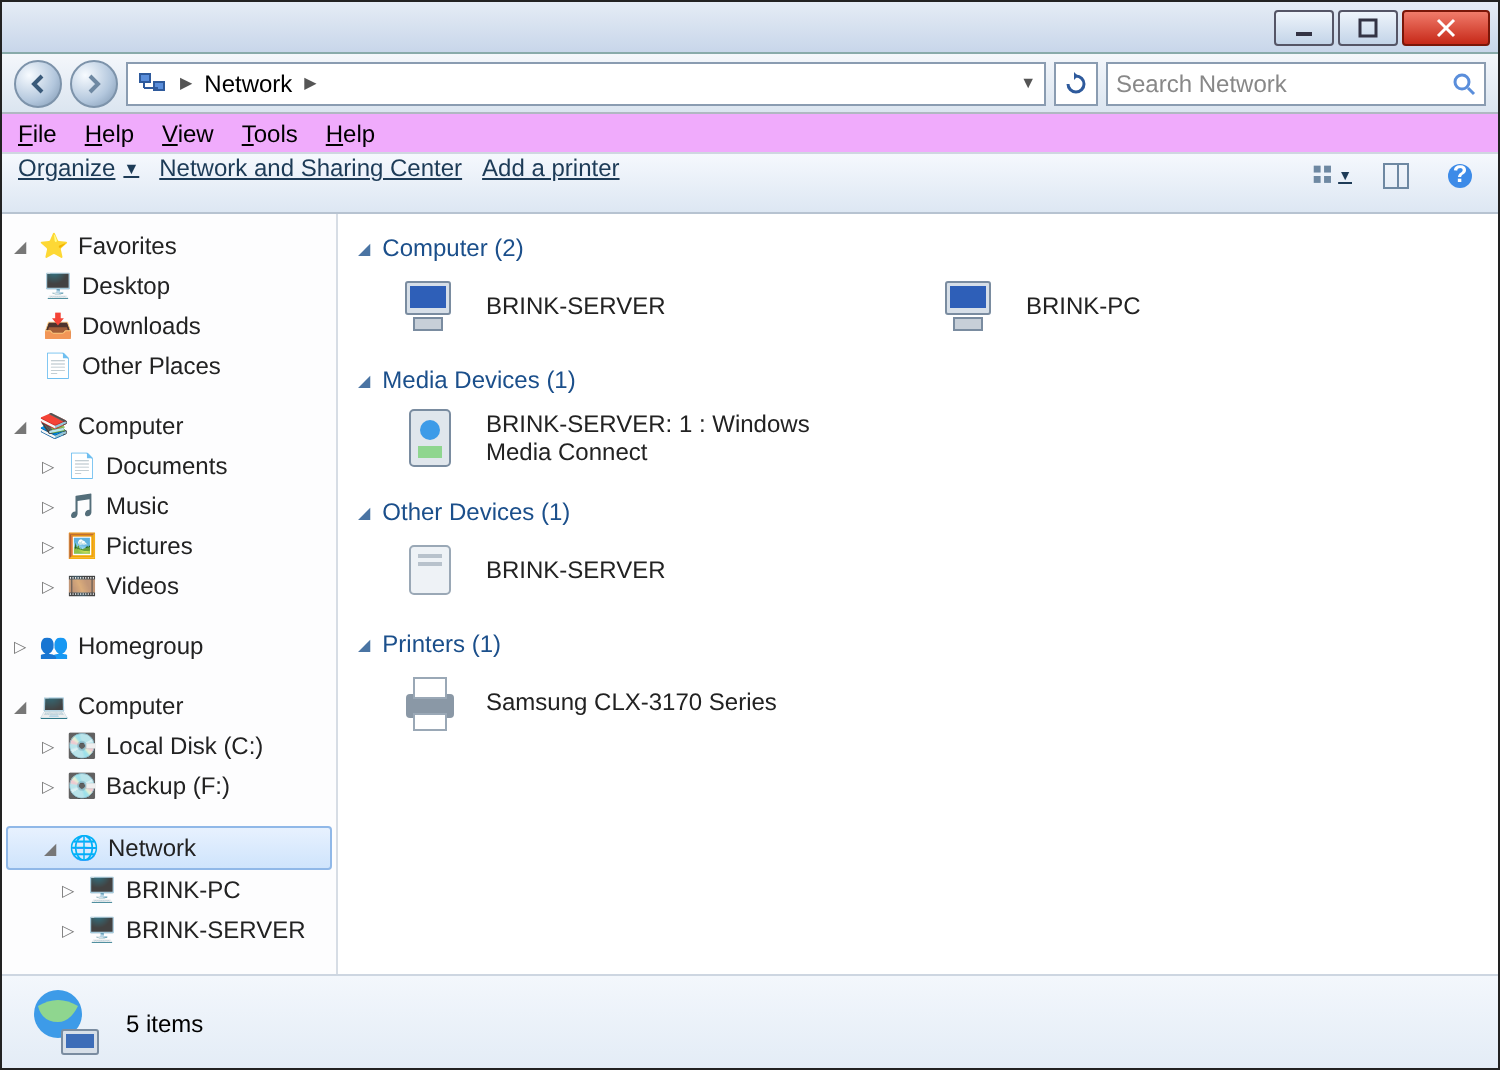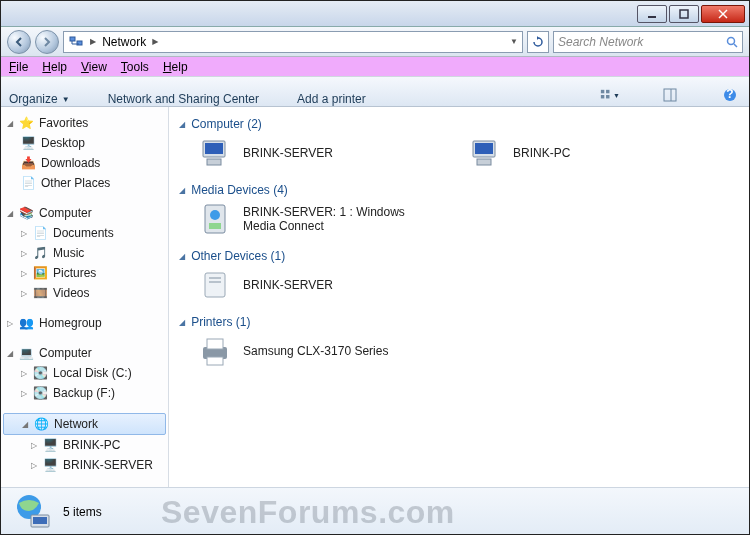--- a/index.html
+++ b/index.html
@@ -11,29 +11,29 @@
 .winbtn.close { width: 44px; background: linear-gradient(#f07b6a,#c62818); border-color: #7a1608; color: #fff; }
 .winbtn svg { width: 10px; height: 10px; }
 
 
 .navrow { height: 30px; display: flex; align-items: center; gap: 4px; padding: 2px 6px; background: linear-gradient(#f4f7fb,#dbe5f0); border-bottom: 1px solid #b0b8c2; }
 .navback, .navfwd { width: 24px; height: 24px; border-radius: 50%; background: radial-gradient(circle at 30% 30%, #f7fbff, #b3c7dd 60%, #7a93ae); border: 1px solid #7d93aa; display: flex; align-items: center; justify-content: center; }
 .addr { flex: 1; height: 22px; border: 1px solid #8a9cb1; background: #fff; display: flex; align-items: center; padding: 0 4px; gap: 6px; }
 .addr .seg { display: flex; align-items: center; gap: 4px; }
 .addr .tri { font-size: 8px; color: #555; }
 .refresh { width: 22px; height: 22px; border: 1px solid #8a9cb1; background: #fff; display: flex; align-items: center; justify-content: center; }
-.search { width: 190px; height: 22px; border: 1px solid #8a9cb1; background: #fff; display: flex; align-items: center; padding: 0 4px; color: #888; font-style: italic; justify-content: space-between; }
+.search { width: 190px; height: 22px; border: 1px solid #8a9cb1; background: #fff; display: flex; align-items: center; padding: 0 4px; color: #888; justify-content: space-between; }
 
 
 .menubar { height: 20px; display: flex; align-items: center; gap: 14px; padding: 0 8px; background: #f0abfc; border-bottom: 1px solid #cfd7e0; }
 .menubar span { text-decoration: underline; text-decoration-color: transparent; }
 .menubar span::first-letter { text-decoration: underline; }
 
 
-.cmdbar { height: 30px; display: flex; align-items: flex-end; padding: 0 8px; gap: 38px; background: linear-gradient(#f5f8fd,#dde7f3); border-bottom: 1px solid #b7c3d1; color: #1d3b57; }
+.cmdbar { height: 30px; display: flex; align-items: flex-start; padding: 0 8px; gap: 10px; background: linear-gradient(#f5f8fd,#dde7f3); border-bottom: 1px solid #b7c3d1; color: #1d3b57; text-decoration: underline; }
 .cmdbar .org { display: flex; align-items: center; gap: 4px; }
 .cmdbar .spacer { flex: 1; }
 .iconbtn { width: 22px; height: 22px; display: flex; align-items: center; justify-content: center; border: 1px solid transparent; border-radius: 2px; }
 
 
 .body { display: flex; height: 380px; }
 .sidebar { width: 168px; border-right: 1px solid #d7dde5; padding: 6px 0; overflow: hidden; background: #fdfdfe; }
 .sb-group { margin-bottom: 10px; }
 .sb-head { display: flex; align-items: center; gap: 4px; padding: 2px 6px; color: #222; }
 .sb-item { display: flex; align-items: center; gap: 4px; padding: 2px 6px 2px 20px; color: #222; }
@@ -280,21 +280,21 @@
                 <rect x="10" y="24" width="14" height="6" fill="#c7cfd8" stroke="#7a8ca0"></rect>
               </svg>
             </span>
             <span class="lbl">BRINK-PC</span>
           </div>
         </div>
       </div>
       <div class="cat">
         <div class="cat-head">
           <span class="tri">◢</span>
-          <span>Media Devices (4)</span>
+          <span>Media Devices (1)</span>
         </div>
         <div class="items">
           <div class="item">
             <span class="big">
               <svg width="36" height="36" viewBox="0 0 36 36">
                 <rect x="8" y="4" width="20" height="28" rx="2" fill="#e0e6ec" stroke="#7a8ca0"></rect>
                 <circle cx="18" cy="14" r="5" fill="#3d9be8"></circle>
                 <rect x="12" y="22" width="12" height="6" fill="#8fd68f"></rect>
               </svg>
             </span>
@@ -344,14 +344,13 @@
 <div class="details">
   <span class="globe">
     <svg width="42" height="42" viewBox="0 0 42 42">
         <circle cx="18" cy="16" r="12" fill="#3d9be8"></circle>
         <path d="M8 12 Q18 6 28 12 Q24 20 18 20 Q10 20 8 12" fill="#8fd68f"></path>
         <rect x="20" y="24" width="18" height="12" rx="1" fill="#d7dfe8" stroke="#7a8ca0"></rect>
         <rect x="22" y="26" width="14" height="7" fill="#3d6db8"></rect>
       </svg>
   </span>
   <span>5 items</span>
-  <div class="watermark">SevenForums.com</div>
 </div>
 
 </body></html>

